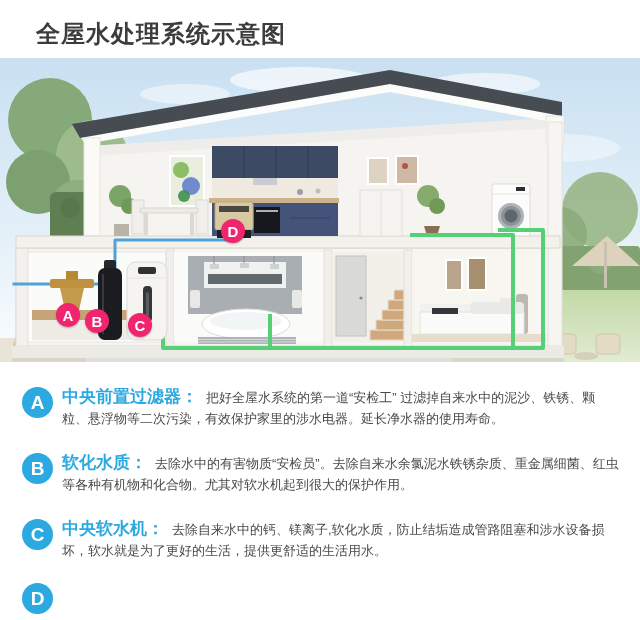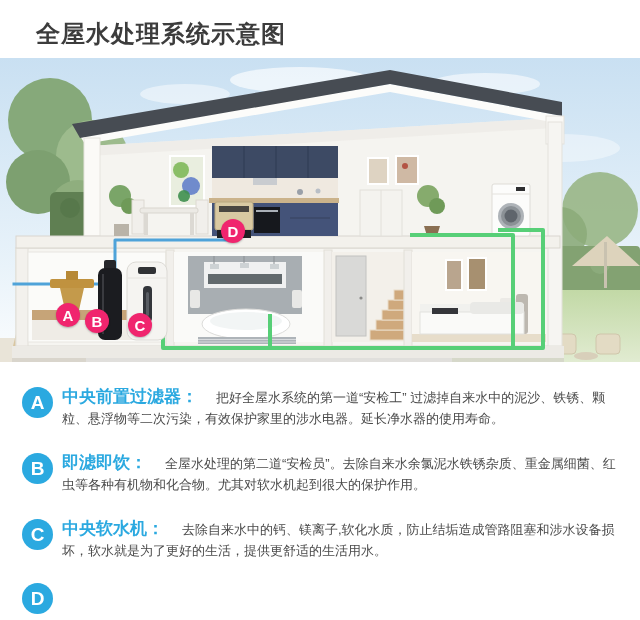--- a/index.html
+++ b/index.html
@@ -33,21 +33,21 @@
   
   .section-row{
     position:absolute;left:22px;width:598px;display:flex;gap:9px;align-items:flex-start;
   }
   .badge{
     width:31px;height:31px;border-radius:50%;flex-shrink:0;
     background:#2ba9e0;color:#ffffff;font-weight:bold;font-size:19px;
     display:flex;align-items:center;justify-content:center;margin-top:1px;
   }
   .section-text{font-size:13px;color:#4a4a4a;line-height:21px;}
-  .section-title{font-size:17px;font-weight:bold;color:#2ba9e0;margin-right:18px;}
+  .section-title{font-size:17px;font-weight:bold;color:#2ba9e0;margin-right:8px;}
 </style>
 </head>
 <body>
 
 <div class="page">
 
   <div class="header">
     <div class="header-inner">
       <span class="main-title">全屋水处理系统示意图</span>
     </div>
@@ -310,21 +310,21 @@
     <div class="section-row" style="top:386px;">
       <div class="badge">A</div>
       <div class="section-text">
         <span class="section-title">中央前置过滤器：</span><span>把好全屋水系统的第一道“安检工” 过滤掉自来水中的泥沙、铁锈、颗粒、悬浮物等二次污染，有效保护家里的涉水电器。延长净水器的使用寿命。</span>
       </div>
     </div>
 
     <div class="section-row" style="top:452px;">
       <div class="badge">B</div>
       <div class="section-text">
-        <span class="section-title">即滤即饮：</span><span>全屋水处理的第二道“安检员”。去除自来水余氯泥水铁锈杂质、重金属细菌、红虫等各种有机物和化合物。尤其对软水机起到很大的保护作用。</span>
+        <span class="section-title">软化水质：</span><span>去除水中的有害物质“安检员”。去除自来水余氯泥水铁锈杂质、重金属细菌、红虫等各种有机物和化合物。尤其对软水机起到很大的保护作用。</span>
       </div>
     </div>
 
     <div class="section-row" style="top:518px;">
       <div class="badge">C</div>
       <div class="section-text">
         <span class="section-title">中央软水机：</span><span>去除自来水中的钙、镁离子,软化水质，防止结垢造成管路阻塞和涉水设备损坏，软水就是为了更好的生活，提供更舒适的生活用水。</span>
       </div>
     </div>
 

